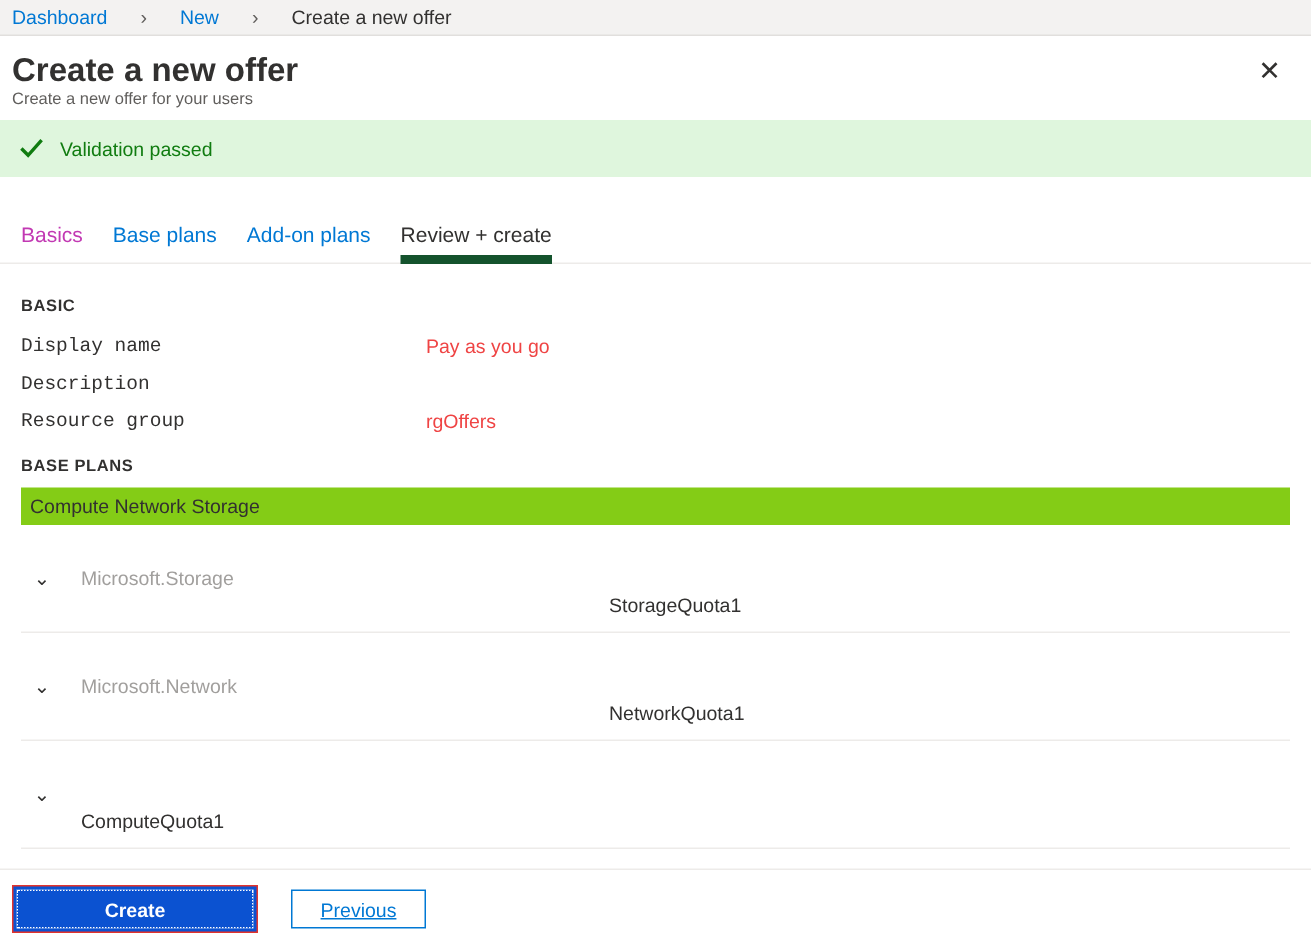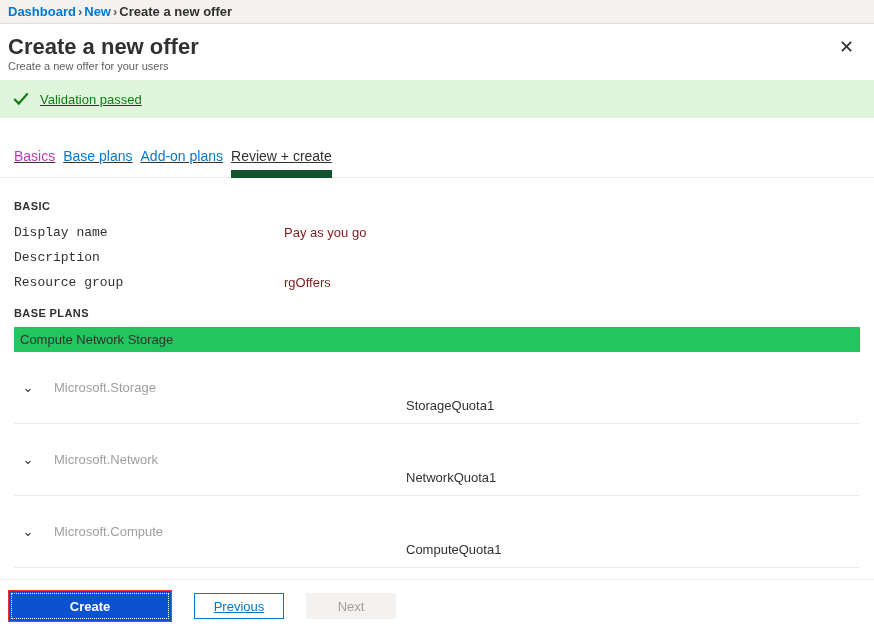--- a/index.html
+++ b/index.html
@@ -13,23 +13,22 @@
       overflow: hidden;
       display: flex;
       flex-direction: column;
     }
     .breadcrumb-bar {
       background: #f3f2f1;
       border-bottom: 1px solid #e1dfdd;
       padding: 4px 8px;
       display: flex;
       align-items: center;
-      gap: 2px;
-      font-size: 13px;
-      font-weight: bold;
+      gap: 22px;
+      font-size: 13px;
     }
     .breadcrumb-link { color: #0078d4; cursor: pointer; }
     .breadcrumb-sep { color: #605e5c; }
     .breadcrumb-current { color: #323130; }
 
     .header {
       display: flex;
       justify-content: space-between;
       align-items: flex-start;
       padding: 10px 14px 4px 8px;
@@ -38,68 +37,66 @@
     .header-sub { font-size: 11px; color: #605e5c; margin-top: 0px; }
     .close-btn { font-size: 18px; color: #323130; cursor: pointer; padding: 2px 6px; }
 
     .validation-banner {
       background: #dff6dd;
       padding: 10px 12px;
       display: flex;
       align-items: center;
       gap: 10px;
       margin: 4px 0 0 0;
-      text-decoration: underline;
     }
     .check-icon {
       width: 18px; height: 18px; display: inline-block;
       color: #107c10;
     }
     .validation-text { color: #107c10; font-size: 13px; }
 
     .tabs {
       display: flex;
-      gap: 8px;
+      gap: 20px;
       padding: 24px 30px 0 14px;
       border-bottom: 1px solid #edebe9;
-      text-decoration: underline;
     }
     .tab {
       padding: 6px 0;
       cursor: pointer;
       font-size: 14px;
       color: #0078d4;
       margin-bottom: -1px;
     }
     .tab.first { color: #c239b3; }
     .tab.active {
       color: #323130;
-      border-bottom: 8px solid #14532d;
+      border-bottom: 6px solid #14532d;
       font-weight: 400;
     }
 
     .content {
       flex: 1;
       overflow-y: auto;
       padding: 10px 14px 0 14px;
     }
 
     .section-title {
       font-size: 11px;
       font-weight: 700;
       letter-spacing: 0.4px;
       color: #323130;
       margin: 12px 0 8px 0;
     }
     .kv-row { display: flex; padding: 5px 0; font-size: 13px; }
     .kv-key { width: 270px; color: #323130; font-family: Liberation Mono, monospace; }
-    .kv-val { color: #7f1d1d; }
+    .kv-val { color: #ef4444; }
 
     .plan-header {
-      background: #22c55e;
+      background: #84cc16;
       padding: 5px 6px;
       font-size: 13px;
       color: #323130;
       margin: 2px 0 0 0;
     }
     .plan-item {
       display: flex;
       align-items: center;
       padding: 10px 0;
       border-bottom: 1px solid #edebe9;
@@ -218,27 +215,25 @@
     <div class="plan-service">Microsoft.Storage</div>
     <div class="plan-quota">StorageQuota1</div>
   </div>
   <div class="plan-item">
     <div class="chevron"><span>⌄</span></div>
     <div class="plan-service">Microsoft.Network</div>
     <div class="plan-quota">NetworkQuota1</div>
   </div>
   <div class="plan-item">
     <div class="chevron"><span>⌄</span></div>
-    <div class="plan-service">Microsoft.Compute</div>
     <div class="plan-quota">ComputeQuota1</div>
   </div>
 
   <div class="section-title">ADD-ON PLANS</div>
 
 </div>
 
 <div class="footer">
   <span class="create-wrap">
     <button class="btn btn-primary">Create</button>
   </span>
   <button class="btn btn-secondary">Previous</button>
-  <button class="btn btn-disabled">Next</button>
 </div>
 
 </body></html>

